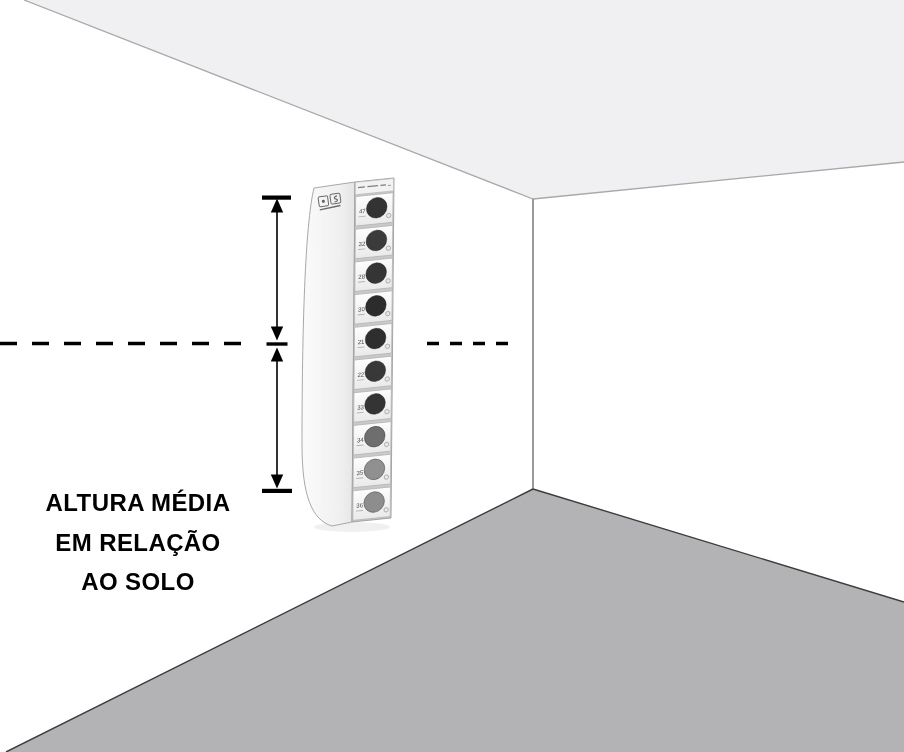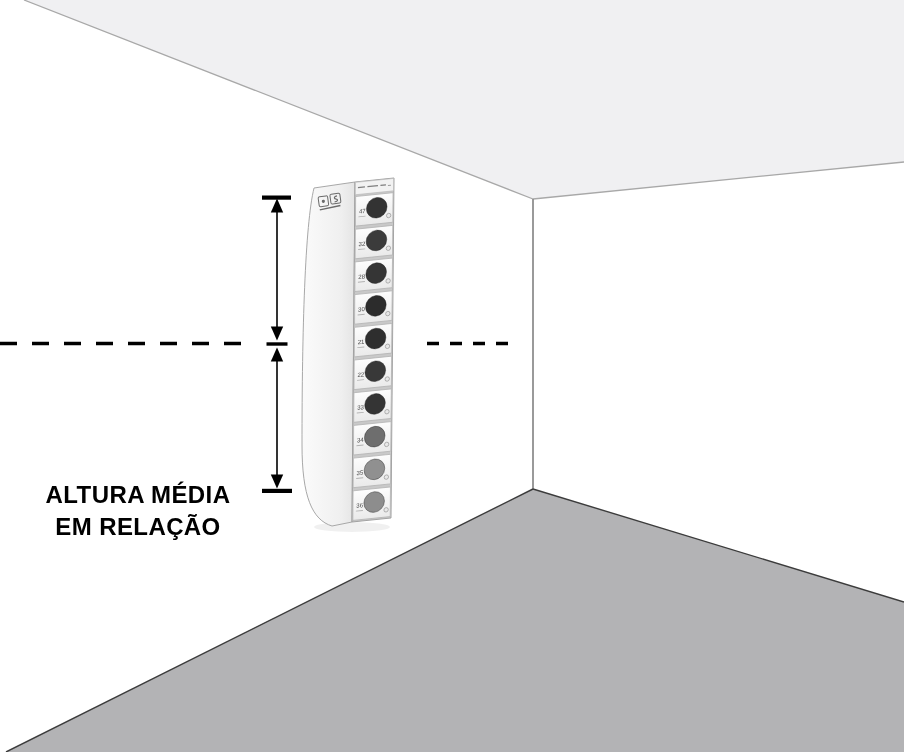--- a/index.html
+++ b/index.html
@@ -6,21 +6,21 @@
   .stage{
     position:relative;width:904px;height:752px;overflow:hidden;
     background:#ffffff;font-family:"Liberation Sans",sans-serif;
   }
   .stage svg{position:absolute;left:0;top:0;}
   .annotation{
     position:absolute;left:30px;top:477px;width:216px;
     text-align:center;color:#000;font-weight:bold;
     font-size:24px;line-height:27.5px;letter-spacing:.4px;white-space:nowrap;
   }
-  .annotation div{margin:4px;}
+  .annotation div{margin:12px;}
 </style>
 </head>
 <body>
 
 <div class="stage">
 
   <svg width="904" height="752" viewBox="0 0 904 752">
     <defs>
       <linearGradient id="sideGrad" x1="0" y1="0" x2="1" y2="0">
         <stop offset="0" stop-color="#fbfbfb"></stop>
@@ -158,14 +158,15 @@
               <circle cx="34" cy="331.3" r="2.2" fill="#e8e8e8" stroke="#8a8a8a" stroke-width="0.6"></circle>
             </g>
           </g>
       </g>
     </g>
   </svg>
 
   <div class="annotation">
     <div>ALTURA MÉDIA</div>
     <div>EM RELAÇÃO</div>
+    <div>AO SOLO</div>
   </div>
 </div>
 
 </body></html>

